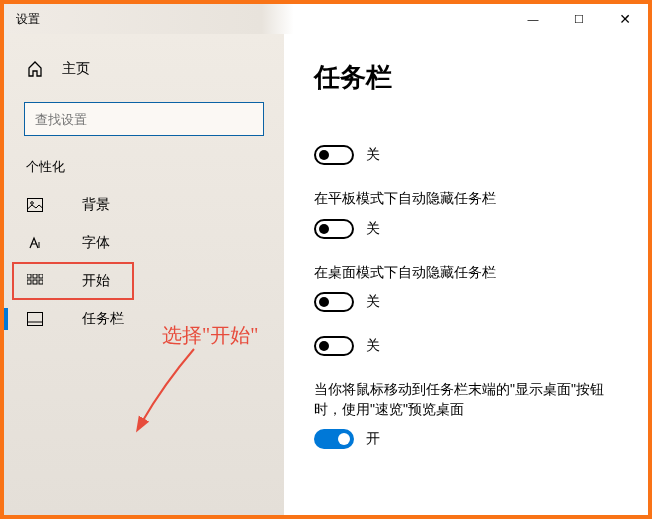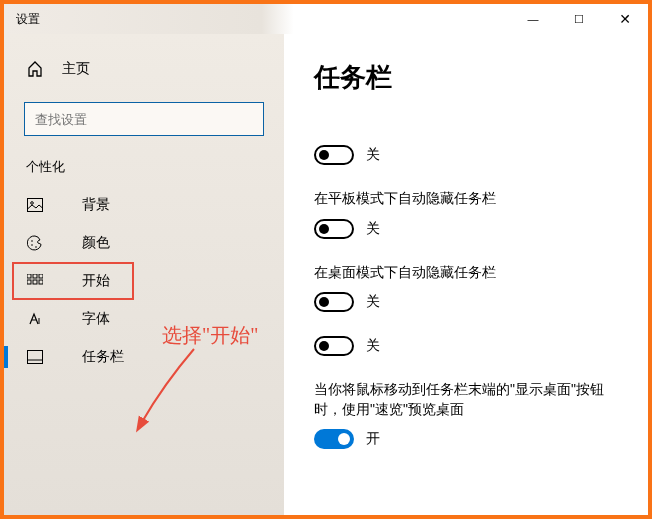--- a/index.html
+++ b/index.html
@@ -70,56 +70,45 @@
         <span class="icon">
           <svg width="16" height="14" viewBox="0 0 16 14">
               <rect x="0.5" y="0.5" width="15" height="13" fill="none" stroke="#000"></rect>
               <circle cx="5" cy="5" r="1.3" fill="none" stroke="#000"></circle>
               <path d="M0.5 11 L5 7 L9 10 L12 7 L15.5 10" fill="none" stroke="#000"></path>
             </svg>
         </span>
         <span>背景</span>
       </div>
 
+
+
+
       <div class="nav-item">
         <span class="icon">
-          <svg width="16" height="16" viewBox="0 0 16 16">
-              <path d="M8 1 A7 7 0 1 0 14 10 C14 8 12 9 11 8 C10 7 11 5 13 5 A6 6 0 0 0 8 1 Z" fill="none" stroke="#000"></path>
-              <circle cx="5" cy="6" r="0.8" fill="#000"></circle>
-              <circle cx="5" cy="10" r="0.8" fill="#000"></circle>
-              <circle cx="9" cy="12" r="0.8" fill="#000"></circle>
+          <svg width="16" height="14" viewBox="0 0 16 14">
+              <path d="M3 12 L7 2 L11 12 M4.5 8 H9.5" fill="none" stroke="#000" stroke-width="1.2"></path>
+              <path d="M12 12 L12 6" stroke="#000"></path>
             </svg>
         </span>
-        <span>颜色</span>
+        <span>字体</span>
       </div>
-
-
 
       <div class="nav-item start">
         <span class="icon">
           <svg width="16" height="14" viewBox="0 0 16 14">
               <rect x="0" y="0" width="4" height="4" fill="none" stroke="#000"></rect>
               <rect x="6" y="0" width="4" height="4" fill="none" stroke="#000"></rect>
               <rect x="12" y="0" width="4" height="4" fill="none" stroke="#000"></rect>
               <rect x="0" y="6" width="4" height="4" fill="none" stroke="#000"></rect>
               <rect x="6" y="6" width="4" height="4" fill="none" stroke="#000"></rect>
               <rect x="12" y="6" width="4" height="4" fill="none" stroke="#000"></rect>
             </svg>
         </span>
         <span>开始</span>
-      </div>
-
-      <div class="nav-item">
-        <span class="icon">
-          <svg width="16" height="14" viewBox="0 0 16 14">
-              <path d="M3 12 L7 2 L11 12 M4.5 8 H9.5" fill="none" stroke="#000" stroke-width="1.2"></path>
-              <path d="M12 12 L12 6" stroke="#000"></path>
-            </svg>
-        </span>
-        <span>字体</span>
       </div>
 
       <div class="nav-item selected">
         <span class="icon">
           <svg width="16" height="14" viewBox="0 0 16 14">
               <rect x="0.5" y="0.5" width="15" height="13" fill="none" stroke="#000"></rect>
               <line x1="0.5" y1="10" x2="15.5" y2="10" stroke="#000"></line>
             </svg>
         </span>
         <span>任务栏</span>

